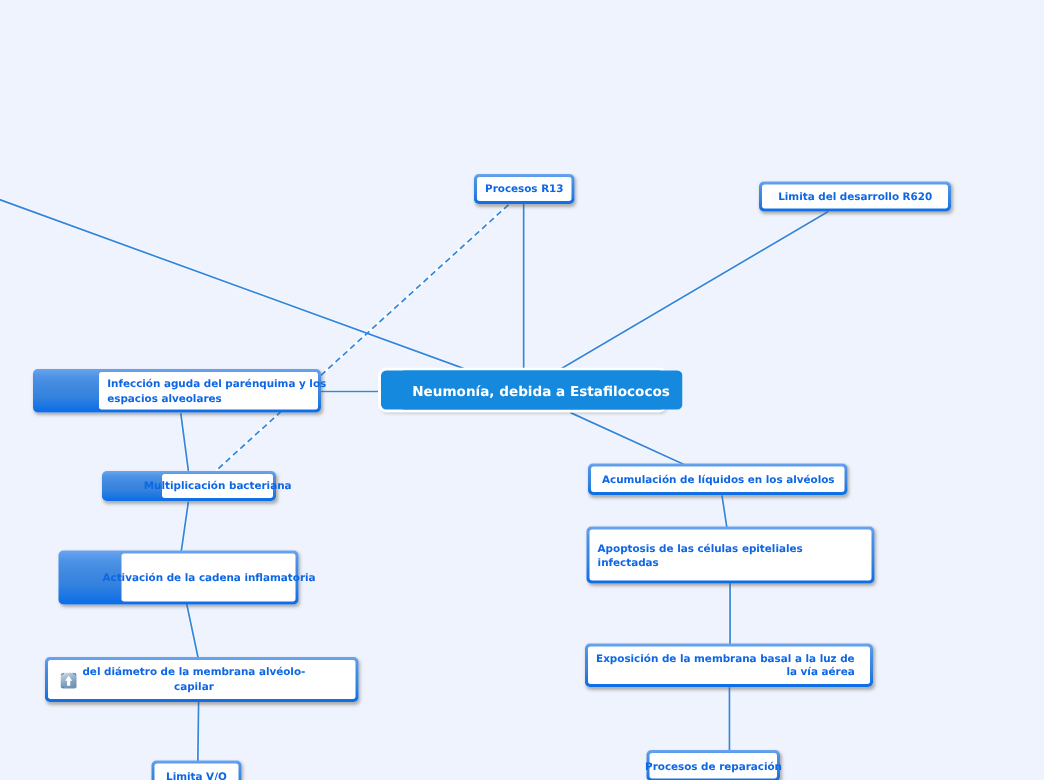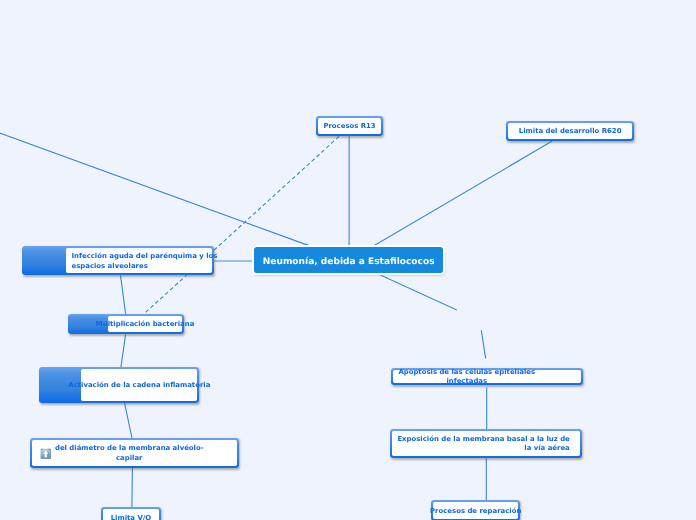--- a/index.html
+++ b/index.html
@@ -16,21 +16,21 @@
   .node .inner{box-sizing:border-box;width:100%;height:100%;background:#ffffff;
         border-radius:1.8px;
         color:#0d66e5;font-weight:bold;font-size:6.92px;line-height:9.3px;
         display:flex;align-items:center;padding:1.6px 5.5px 0 5.5px;}
   .node .lbl{display:block;white-space:pre;}
   .node.ctr .inner{justify-content:center;padding:1.7px 0 0 0;}
 
   .root{background:#1589de;border-radius:3.5px;padding:0;
         box-shadow:0 0 0 2px #ffffff, 1px 2px 2.6px rgba(96,88,80,0.40);}
   .root .inner{background:#1589de;color:#ffffff;font-size:9.05px;
-        border-radius:3.5px;justify-content:center;padding:5.2px 0 0 0;}
+        border-radius:3.5px;justify-content:center;padding:5.2px 0 0 0;margin-left:12px;}
 
   .icon-box{width:11.5px;height:11.5px;flex:0 0 11.5px;margin:0.8px 3.2px 0 2.6px;
             display:block;line-height:0;}
 </style>
 </head>
 <body>
 
 <div id="canvas">
 
   <svg class="edges" viewBox="0 0 696 520" xmlns="http://www.w3.org/2000/svg">
@@ -127,22 +127,27 @@
 capilar</span>
     </div>
   </div>
 
   <div class="node ctr" style="left:101px;top:507.1px;width:59.9px;height:20.6px;">
     <div class="inner">
     <span class="lbl">Limita V/Q</span>
     </div>
   </div>
 
+  <div class="node ctr" style="left:392.2px;top:309.2px;width:173.3px;height:21px;">
+    <div class="inner">
+    <span class="lbl">Acumulación de líquidos en los alvéolos</span>
+    </div>
+  </div>
 
-  <div class="node" style="left:390.9px;top:368px;width:192.5px;height:17px;text-align:center;">
+  <div class="node" style="left:390.9px;top:351px;width:192.5px;height:38px;">
     <div class="inner">
     <span class="lbl">Apoptosis de las células epiteliales
 infectadas</span>
     </div>
   </div>
 
   <div class="node" style="left:389.9px;top:429.1px;width:192.3px;height:29.1px;text-align:right;">
     <div class="inner">
     <span class="lbl">Exposición de la membrana basal a la luz de
 la vía aérea</span>

